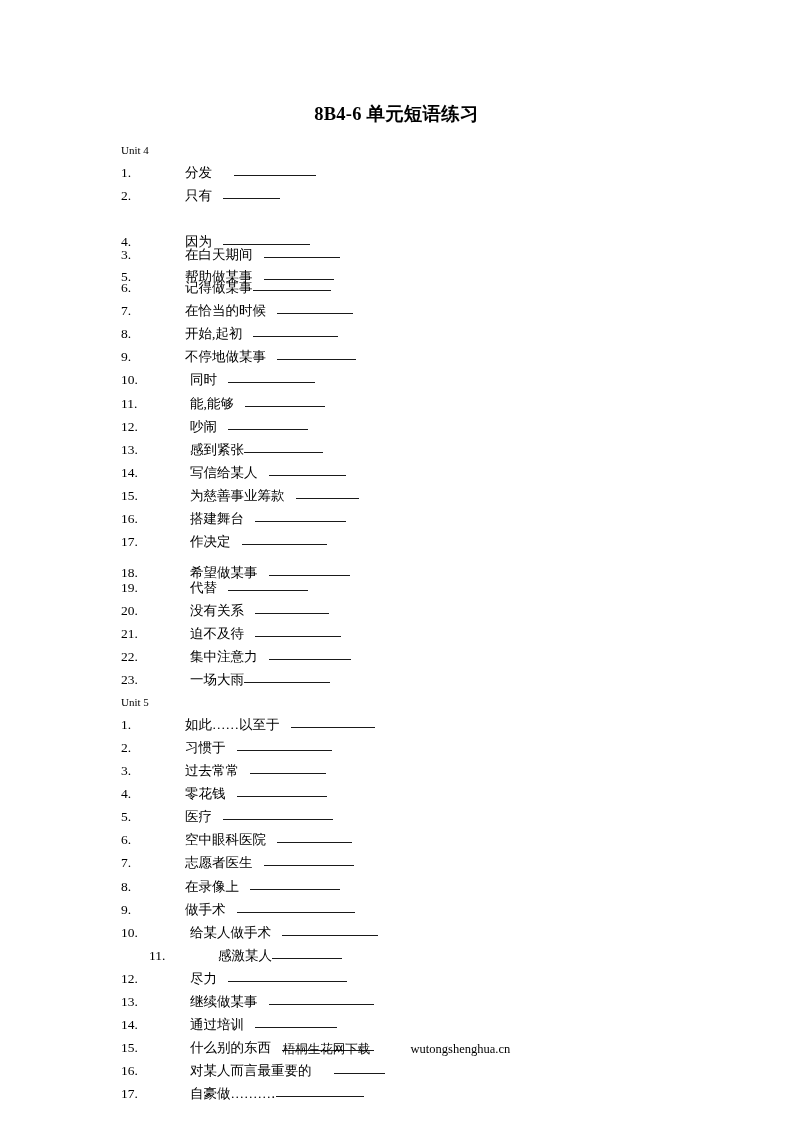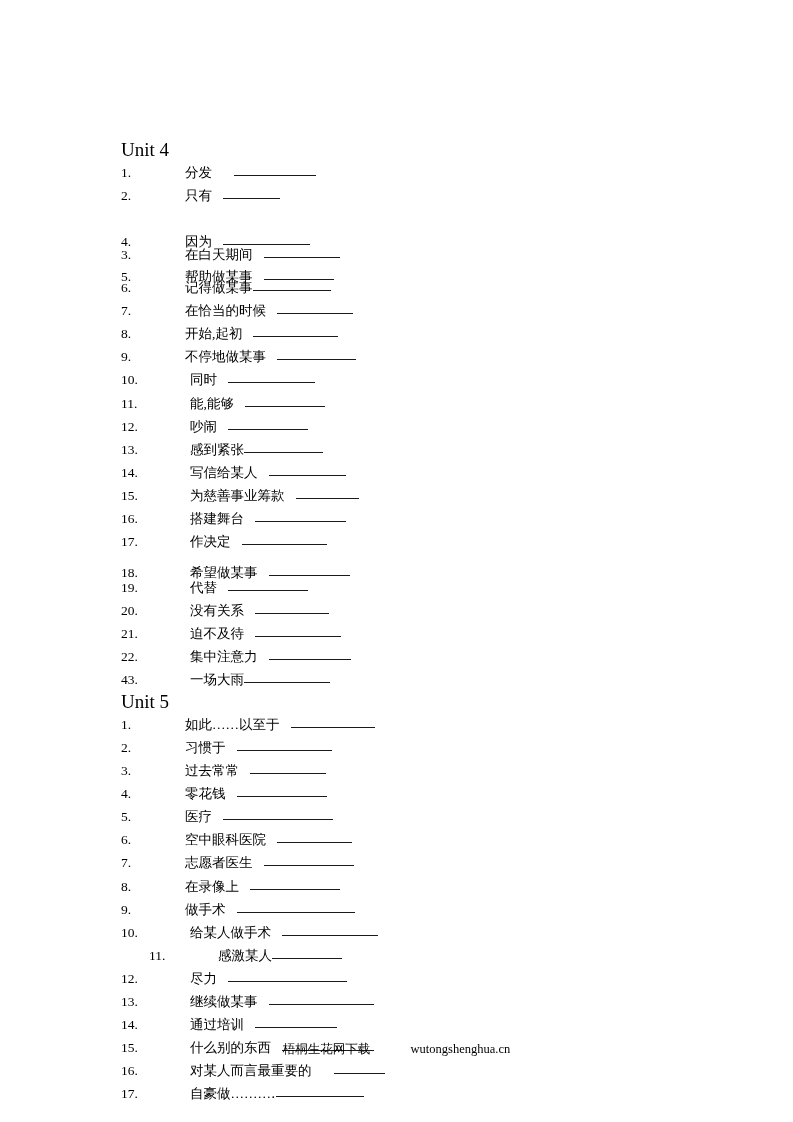--- a/index.html
+++ b/index.html
@@ -32,21 +32,21 @@
     font-size: 18.5px;
     font-weight: bold;
     letter-spacing: 0.2px;
     line-height: 24px;
   }
 
   
   .unit-heading {
     position: absolute;
     left: 121px;
-    font-size: 19px;
+    font-size: 11px;
     font-weight: normal;
     line-height: 22px;
     white-space: nowrap;
   }
 
   
   .row {
     position: absolute;
     left: 121px;
     width: 620px;
@@ -95,20 +95,21 @@
   }
   .footer .site-name { display: inline-block; }
   .footer .footer-gap { display: inline-block; width: 34px; }
   .footer .site-url { display: inline-block; }
 </style>
 </head>
 <body>
 
 <div class="page">
 
+  <div class="doc-title">8B4-6 单元短语练习</div>
 
   <div id="content-root">
       <div class="unit-heading" style="top: 139px;">Unit 4</div>
       <div class="row" style="top: 161px;"><span class="num">1.</span><span class="term">分发</span><span class="gap-lg"></span><span class="blank" style="width: 82px;"></span></div>
       <div class="row" style="top: 184.05px;"><span class="num">2.</span><span class="term">只有</span><span class="gap-md"></span><span class="blank" style="width: 57px;"></span></div>
       <div class="row" style="top: 207.1px; margin-top: 36px;"><span class="num">3.</span><span class="term">在白天期间</span><span class="gap-md"></span><span class="blank" style="width: 76px;"></span></div>
       <div class="row" style="top: 230.15px;"><span class="num">4.</span><span class="term">因为</span><span class="gap-md"></span><span class="blank" style="width: 87px;"></span></div>
       <div class="row" style="top: 265px;"><span class="num">5.</span><span class="term">帮助做某事</span><span class="gap-md"></span><span class="blank" style="width: 70px;"></span></div>
       <div class="row" style="top: 276.25px;"><span class="num">6.</span><span class="term">记得做某事</span><span class="gap-none"></span><span class="blank" style="width: 78px;"></span></div>
       <div class="row" style="top: 299.3px;"><span class="num">7.</span><span class="term">在恰当的时候</span><span class="gap-md"></span><span class="blank" style="width: 76px;"></span></div>
@@ -120,21 +121,21 @@
       <div class="row indented" style="top: 437.6px;"><span class="num">13.</span><span class="term">感到紧张</span><span class="gap-none"></span><span class="blank" style="width: 79px;"></span></div>
       <div class="row indented" style="top: 460.65px;"><span class="num">14.</span><span class="term">写信给某人</span><span class="gap-md"></span><span class="blank" style="width: 77px;"></span></div>
       <div class="row indented" style="top: 483.7px;"><span class="num">15.</span><span class="term">为慈善事业筹款</span><span class="gap-md"></span><span class="blank" style="width: 63px;"></span></div>
       <div class="row indented" style="top: 506.75px;"><span class="num">16.</span><span class="term">搭建舞台</span><span class="gap-md"></span><span class="blank" style="width: 91px;"></span></div>
       <div class="row indented" style="top: 529.8px;"><span class="num">17.</span><span class="term">作决定</span><span class="gap-md"></span><span class="blank" style="width: 85px;"></span></div>
       <div class="row indented" style="top: 561px;"><span class="num">18.</span><span class="term">希望做某事</span><span class="gap-md"></span><span class="blank" style="width: 81px;"></span></div>
       <div class="row indented" style="top: 575.9px;"><span class="num">19.</span><span class="term">代替</span><span class="gap-md"></span><span class="blank" style="width: 80px;"></span></div>
       <div class="row indented" style="top: 598.95px;"><span class="num">20.</span><span class="term">没有关系</span><span class="gap-md"></span><span class="blank" style="width: 74px;"></span></div>
       <div class="row indented" style="top: 622px;"><span class="num">21.</span><span class="term">迫不及待</span><span class="gap-md"></span><span class="blank" style="width: 86px;"></span></div>
       <div class="row indented" style="top: 645.05px;"><span class="num">22.</span><span class="term">集中注意力</span><span class="gap-md"></span><span class="blank" style="width: 82px;"></span></div>
-      <div class="row indented" style="top: 668.1px;"><span class="num">43.</span><span class="term">一场大雨</span><span class="gap-none"></span><span class="blank" style="width: 86px;"></span></div>
+      <div class="row indented" style="top: 668.1px;"><span class="num">23.</span><span class="term">一场大雨</span><span class="gap-none"></span><span class="blank" style="width: 86px;"></span></div>
       <div class="unit-heading" style="top: 691.15px;">Unit 5</div>
       <div class="row" style="top: 713.15px;"><span class="num">1.</span><span class="term">如此……以至于</span><span class="gap-md"></span><span class="blank" style="width: 84px;"></span></div>
       <div class="row" style="top: 736.2px;"><span class="num">2.</span><span class="term">习惯于</span><span class="gap-md"></span><span class="blank" style="width: 95px;"></span></div>
       <div class="row" style="top: 759.25px;"><span class="num">3.</span><span class="term">过去常常</span><span class="gap-md"></span><span class="blank" style="width: 76px;"></span></div>
       <div class="row" style="top: 782.3px;"><span class="num">4.</span><span class="term">零花钱</span><span class="gap-md"></span><span class="blank" style="width: 90px;"></span></div>
       <div class="row" style="top: 805.35px;"><span class="num">5.</span><span class="term">医疗</span><span class="gap-md"></span><span class="blank" style="width: 110px;"></span></div>
       <div class="row" style="top: 780px; margin-top: 48px;"><span class="num">6.</span><span class="term">空中眼科医院</span><span class="gap-md"></span><span class="blank" style="width: 75px;"></span></div>
       <div class="row" style="top: 851.45px;"><span class="num">7.</span><span class="term">志愿者医生</span><span class="gap-md"></span><span class="blank" style="width: 90px;"></span></div>
       <div class="row" style="top: 874.5px;"><span class="num">8.</span><span class="term">在录像上</span><span class="gap-md"></span><span class="blank" style="width: 90px;"></span></div>
       <div class="row" style="top: 897.55px;"><span class="num">9.</span><span class="term">做手术</span><span class="gap-md"></span><span class="blank" style="width: 118px;"></span></div>

